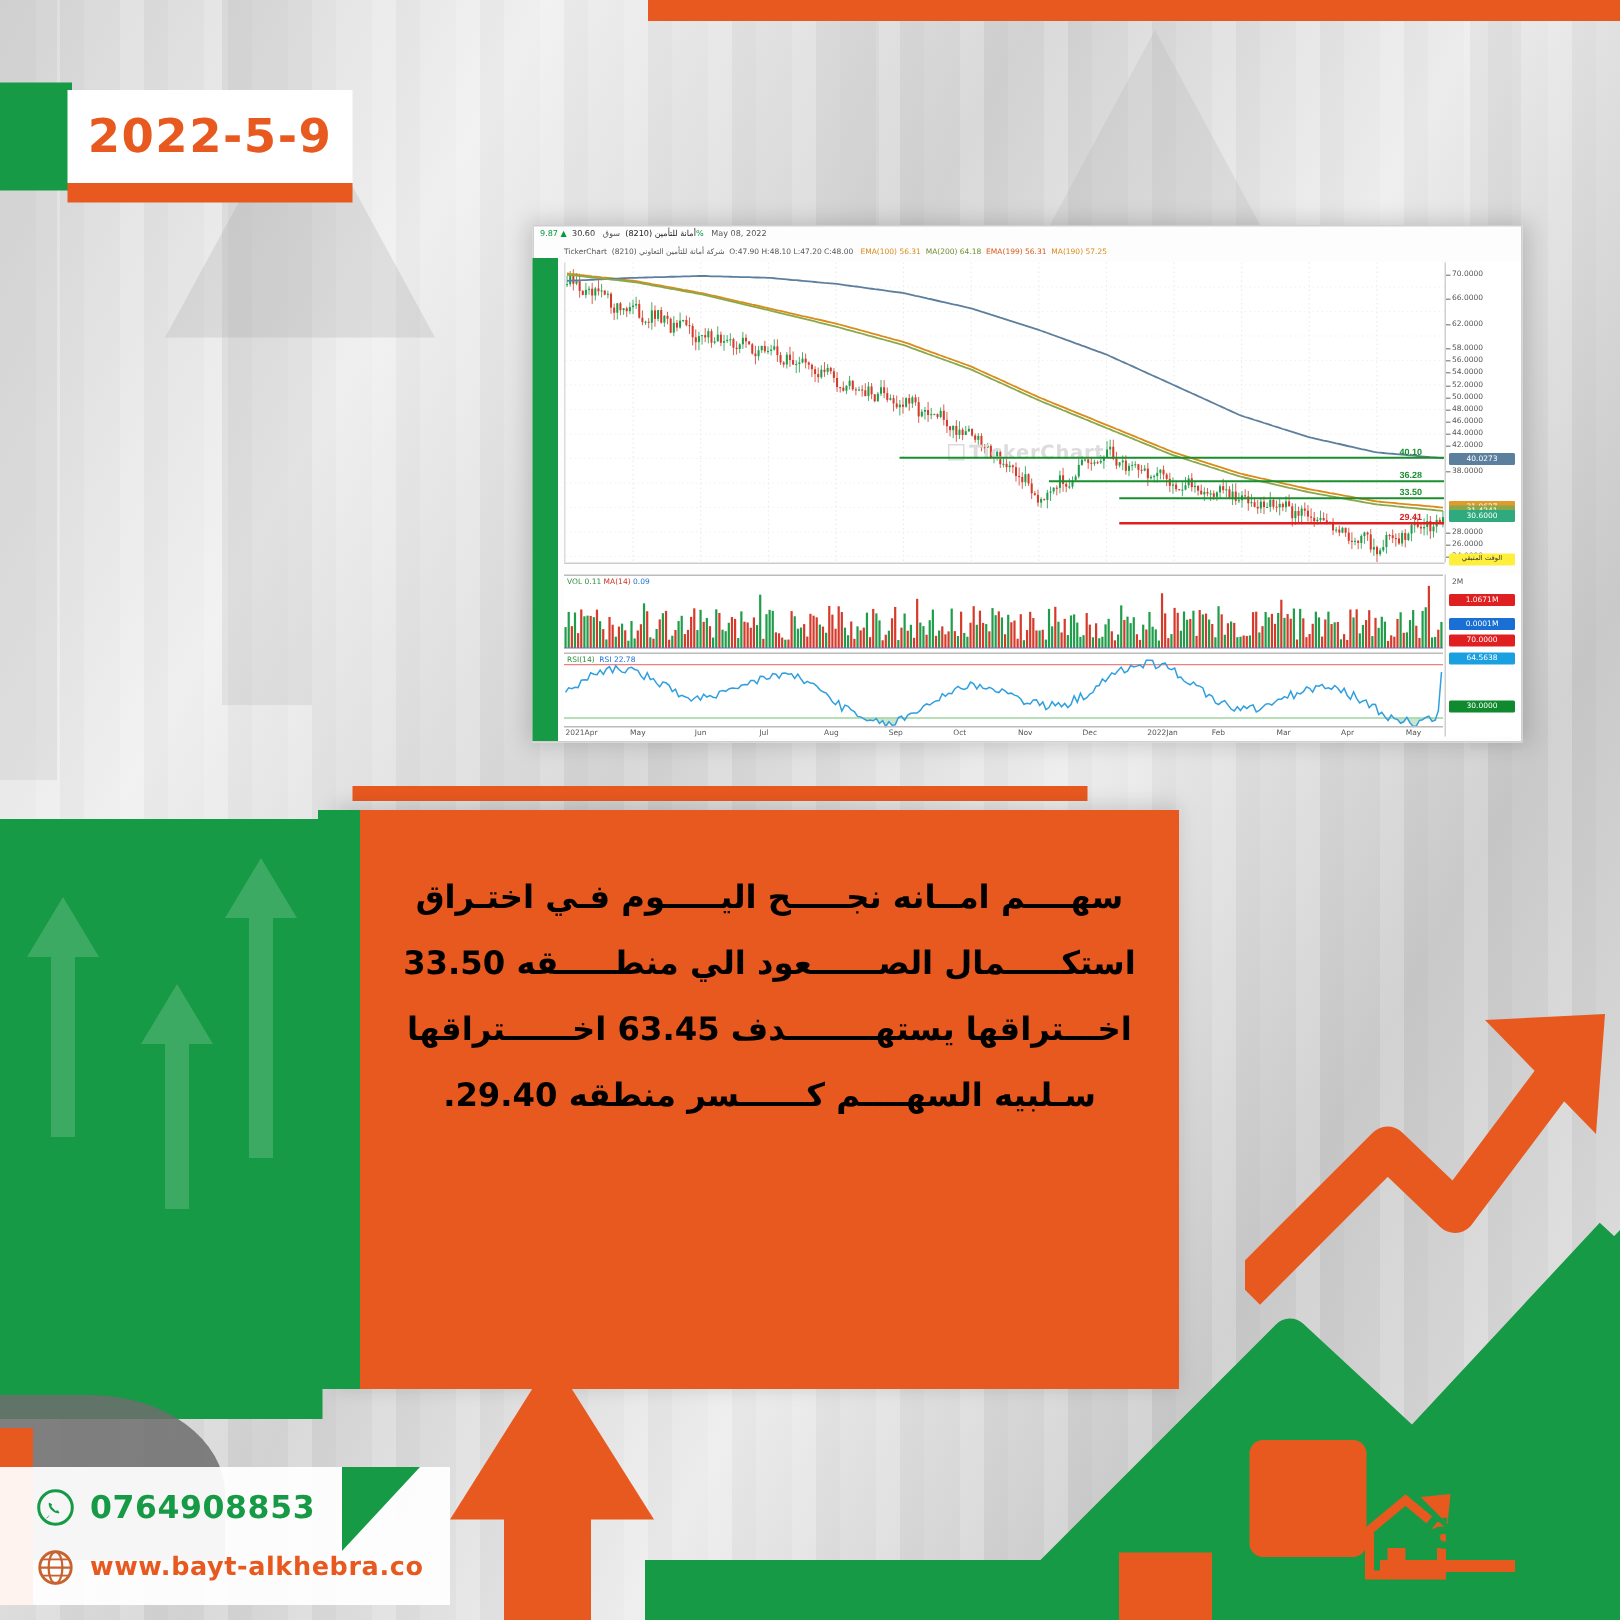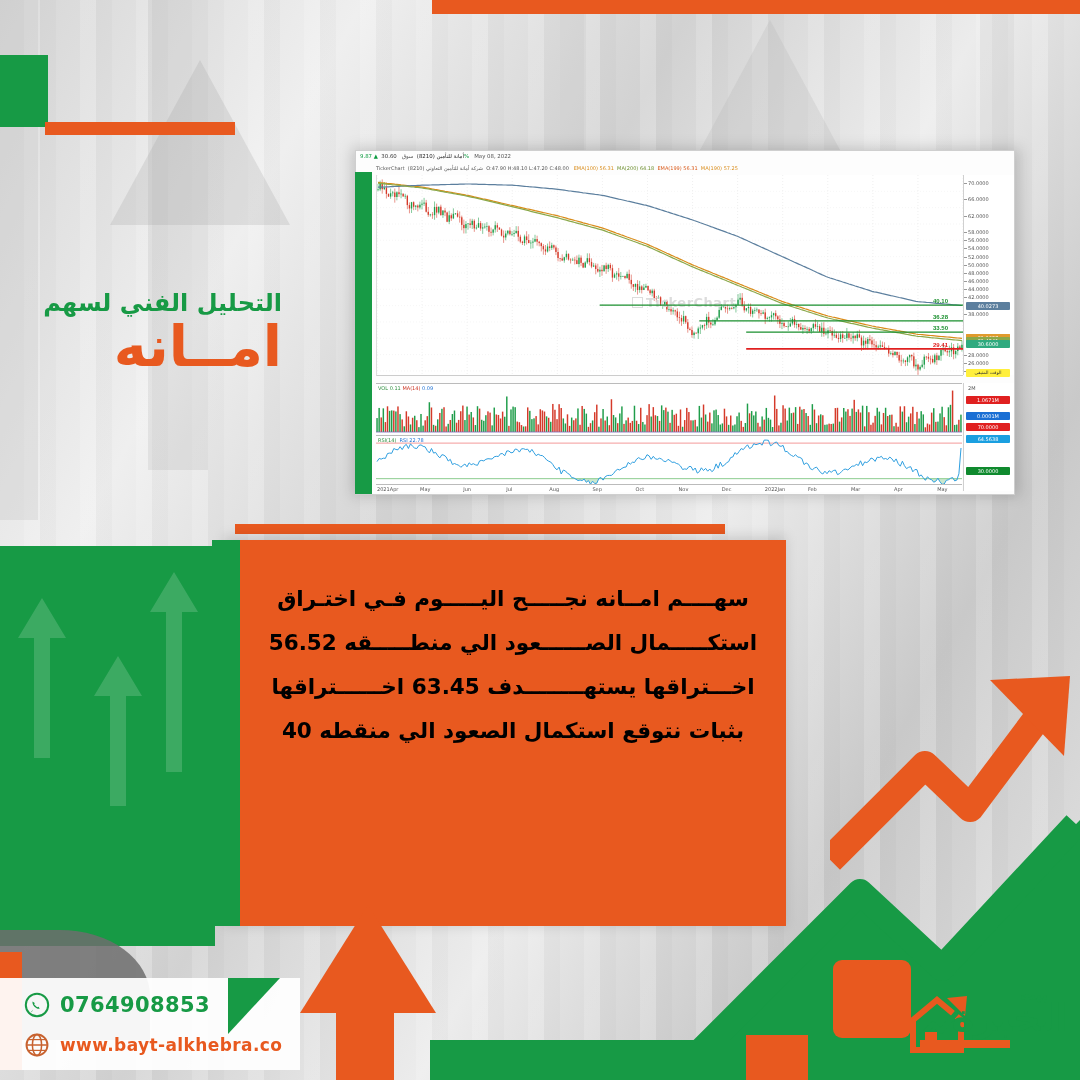--- a/index.html
+++ b/index.html
@@ -141,26 +141,25 @@
   <div class="bg-tri tri2"></div>
   <div class="bg-tri tri3"></div>
   <div class="bg-band band1"></div>
   <div class="bg-band band2"></div>
   <div class="bg-band band3"></div>
   <div class="bg-band band4"></div>
 
   <div class="topbar"></div>
 
   <div class="date-green"></div>
+  <div class="date-box">
+    <span>2022-5-9</span>
+  </div>
   <div class="date-underline"></div>
 
-  <div class="title-wrap">
-    <div class="title-sub">التحليل الفني لسهم</div>
-    <div class="title-main">امــانه</div>
-  </div>
 
   <div class="chart-shadow"></div>
   <div class="chart-card">
 
     <div class="ch-head">
       <span class="sym">أمانة للتأمين (8210)</span>
       &nbsp;<span class="dt">سوق</span>
       &nbsp;&nbsp;<span>30.60</span>
       &nbsp;<span class="up">▲</span>
       <span class="up">9.87%</span>
@@ -1161,23 +1160,23 @@
       </div>
   </div>
   <div class="chart-greenbar"></div>
 
   <div class="mid-rule"></div>
 
   <div class="text-shadow"></div>
   <div class="text-left-green"></div>
   <div class="text-block" id="text-block">
       <p>سهــــم امــانه نجـــــح اليـــــوم فـي اختـراق</p>
-      <p>استكـــــمال الصــــــعود الي منطـــــقه 56.52</p>
+      <p>استكـــــمال الصــــــعود الي منطـــــقه 33.50</p>
       <p>اخـــتراقها يستهــــــــدف 63.45 اخــــــتراقها</p>
-      <p>بثبات نتوقع استكمال الصعود الي منقطه 40</p>
+      <p>سـلبيه السهــــم كــــــسر منطقه 29.40.</p>
     </div>
 
   <div class="big-green">
     <div class="ga" style="left:28px;top:52px;"></div>
     <div class="gs" style="left:44px;top:92px;width:16px;height:120px;"></div>
     <div class="ga" style="left:104px;top:110px;"></div>
     <div class="gs" style="left:120px;top:150px;width:16px;height:110px;"></div>
     <div class="ga" style="left:160px;top:26px;"></div>
     <div class="gs" style="left:176px;top:66px;width:16px;height:160px;"></div>
   </div>

